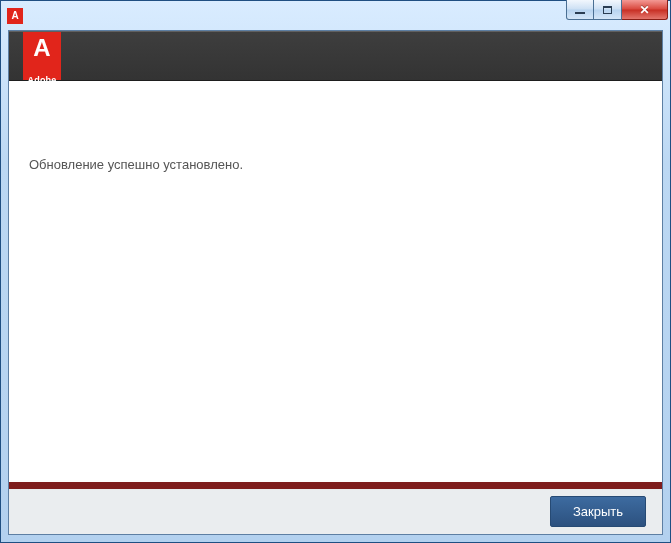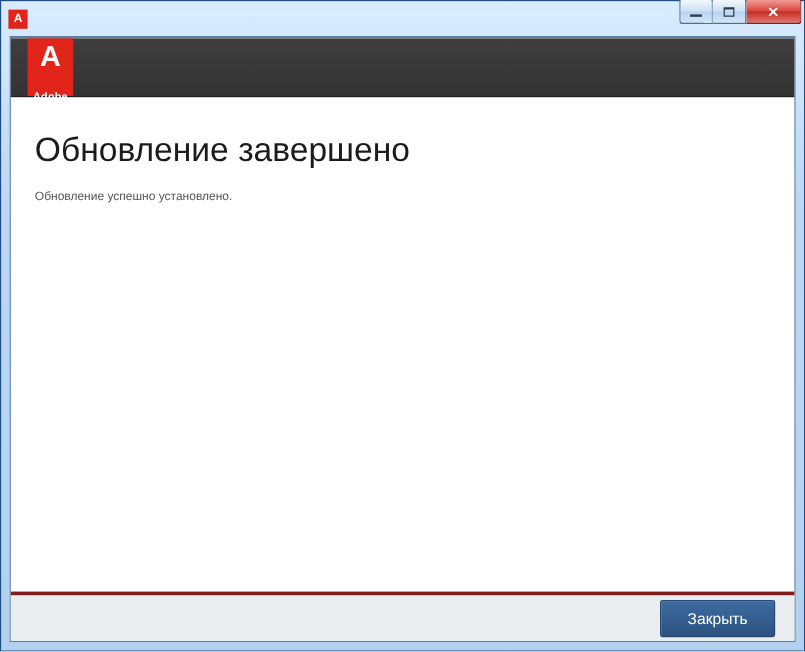--- a/index.html
+++ b/index.html
@@ -101,28 +101,28 @@
   .content {
     flex: 1 1 auto;
     padding: 28px 20px 20px 20px;
     color: #333;
   }
   .content h1 {
     font-size: 28px; font-weight: 400; color: #1b1b1b;
     margin-bottom: 18px;
   }
   .content p.msg {
-    font-size: 10px; color: #555;
+    font-size: 13px; color: #555; margin-top: 48px;
   }
 
   
   .footer {
-    height: 41px;
+    height: 52px;
     background: #eaedef;
-    border-top: 3px solid #7f1d1d;
+    border-top: 7px solid #7f1d1d;
     display: flex; align-items: center; justify-content: flex-end;
     padding: 0 16px;
   }
   .primary-btn {
     min-width: 96px;
     padding: 7px 16px;
     background: #355d8d;
     background: linear-gradient(#3d6ba0,#2c517f);
     border: 1px solid #264a74;
     color: #fff;
@@ -158,21 +158,20 @@
   <div class="client">
 
     <div class="app-band">
       <div class="adobe-badge">
         <div class="A">A</div>
         <div class="word">Adobe</div>
       </div>
     </div>
 
     <div class="content">
-      <h1>Обновление завершено</h1>
       <p class="msg">Обновление успешно установлено.</p>
     </div>
 
     <div class="footer">
       <button class="primary-btn">Закрыть</button>
     </div>
 
   </div>
 </div>
 

